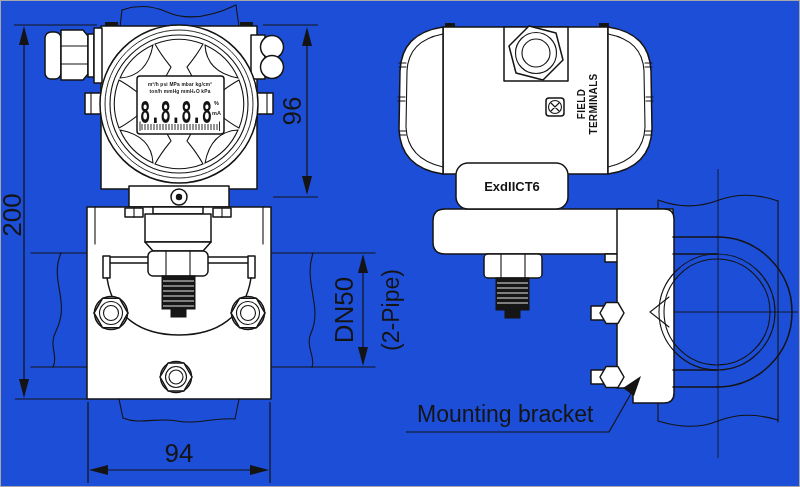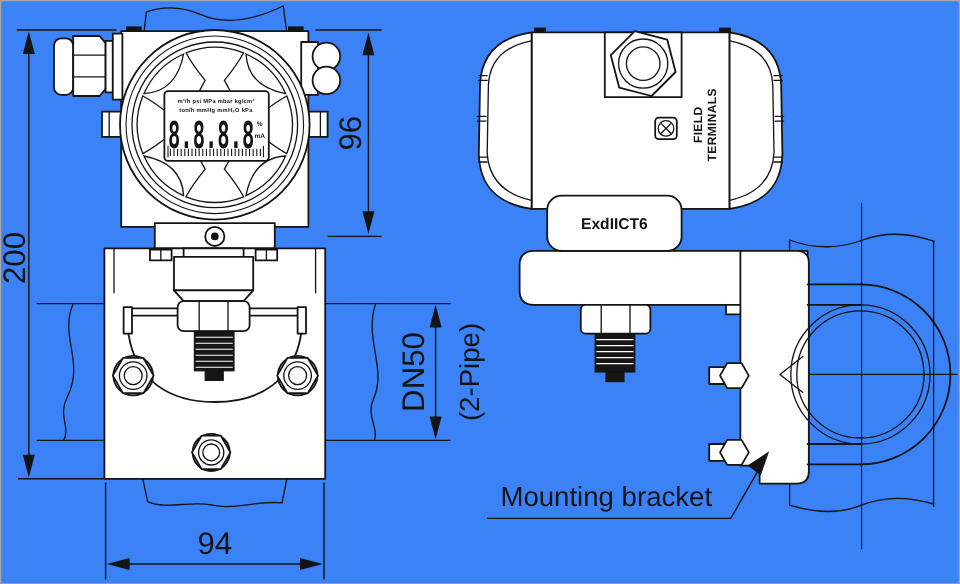--- a/index.html
+++ b/index.html
@@ -1,17 +1,17 @@
 <!DOCTYPE html>
 <html><head>
 <meta charset="utf-8">
 <style>
   html,body{margin:0;padding:0;background:#e8e8e8;}
   .stage{
-    width:800px;height:487px;background:#3b82f6;
+    width:800px;height:487px;background:#1d4ed8;
     border:1px solid #a8a8a8;box-sizing:border-box;
     position:relative;overflow:hidden;
     font-family:"Liberation Sans", sans-serif;
   }
   svg{display:block;}
   .ln{fill:none;stroke:#141414;stroke-width:1.5;stroke-linecap:round;stroke-linejoin:round;}
   .lnf{fill:#ffffff;stroke:#141414;stroke-width:1.5;stroke-linejoin:round;}
   .ln2{fill:none;stroke:#141414;stroke-width:1.1;stroke-linecap:round;}
   .thin{fill:none;stroke:#141414;stroke-width:0.9;}
   .dim{fill:none;stroke:#141414;stroke-width:1.2;}

